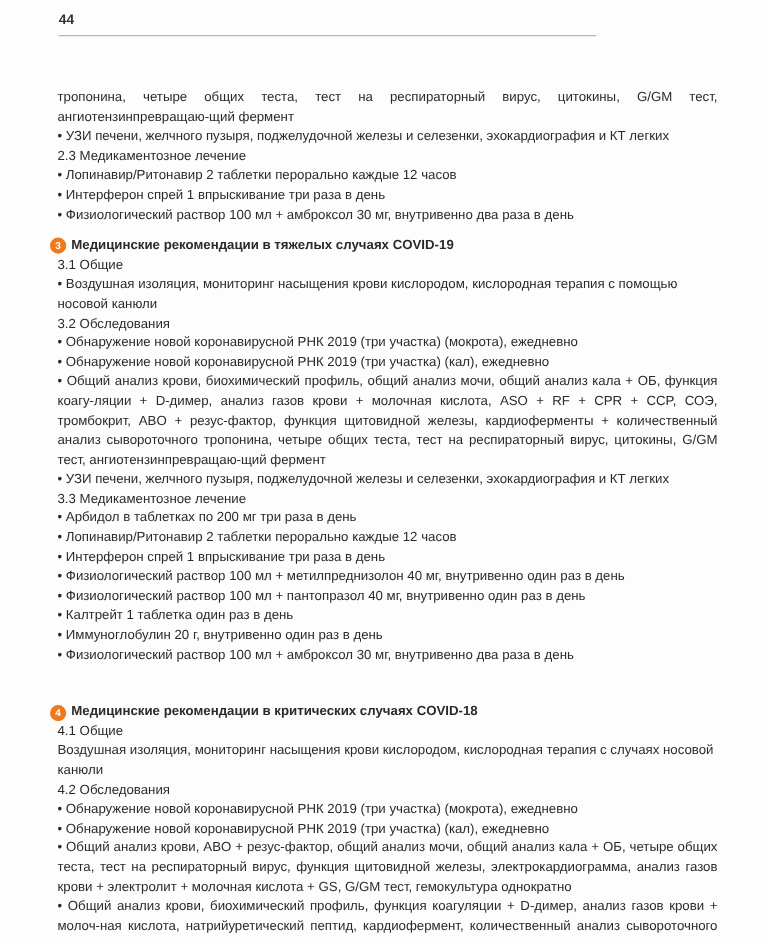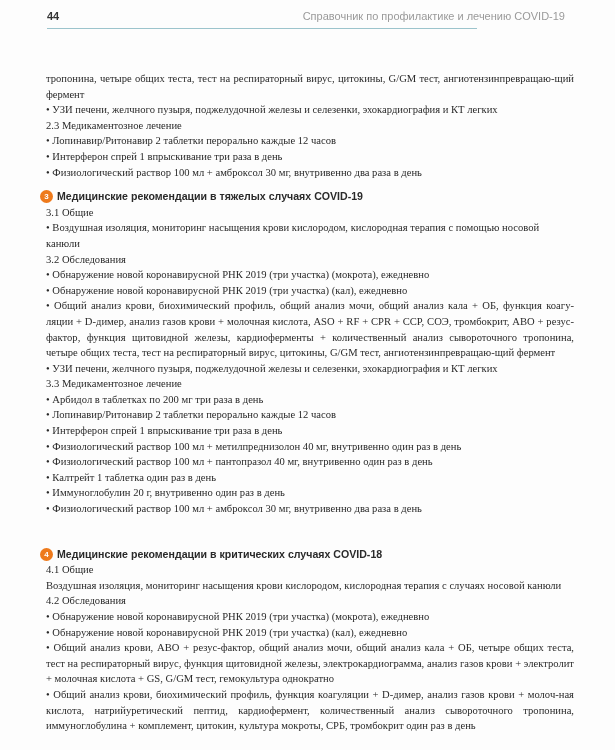--- a/index.html
+++ b/index.html
@@ -15,37 +15,36 @@
   .page-num {
     position:absolute; left:0; top:4px; font-size:11px; font-weight:bold; color:#333;
   }
   .running-title {
     position:absolute; right:-88px; top:4px; font-size:11px; color:#9a9a9a; white-space:nowrap;
   }
   .content {
     position:absolute; left:46px; top:71px; width:528px;
     font-size:10.6px; line-height:15.6px;
   }
-  .line { white-space:normal;font-family:Liberation Serif, serif; }
+  .line { white-space:normal; }
   .justify { text-align:justify; }
   .sec-head {
     font-weight:bold; display:flex; align-items:center; margin-left:-6px;
   }
   .badge {
     display:inline-block; width:13px; height:13px; border-radius:50%;
     background:#ee7a1c; color:#fff; font-size:8px; line-height:13px; text-align:center;
     margin-right:4px; font-weight:bold;
   }
 </style>
 </head>
 <body>
 
 <div class="header">
   <span class="page-num">44</span>
-  <span class="running-title">Справочник по профилактике и лечению COVID-19</span>
 </div>
 
 <div class="content">
   <div>
     <div class="line justify">тропонина, четыре общих теста, тест на респираторный вирус, цитокины, G/GM тест, ангиотензинпревращаю-щий фермент</div>
     <div class="line">• УЗИ печени, желчного пузыря, поджелудочной железы и селезенки, эхокардиография и КТ легких</div>
     <div class="line">2.3 Медикаментозное лечение</div>
     <div class="line">• Лопинавир/Ритонавир 2 таблетки перорально каждые 12 часов</div>
     <div class="line">• Интерферон спрей 1 впрыскивание три раза в день</div>
     <div class="line">• Физиологический раствор 100 мл + амброксол 30 мг, внутривенно два раза в день</div>

